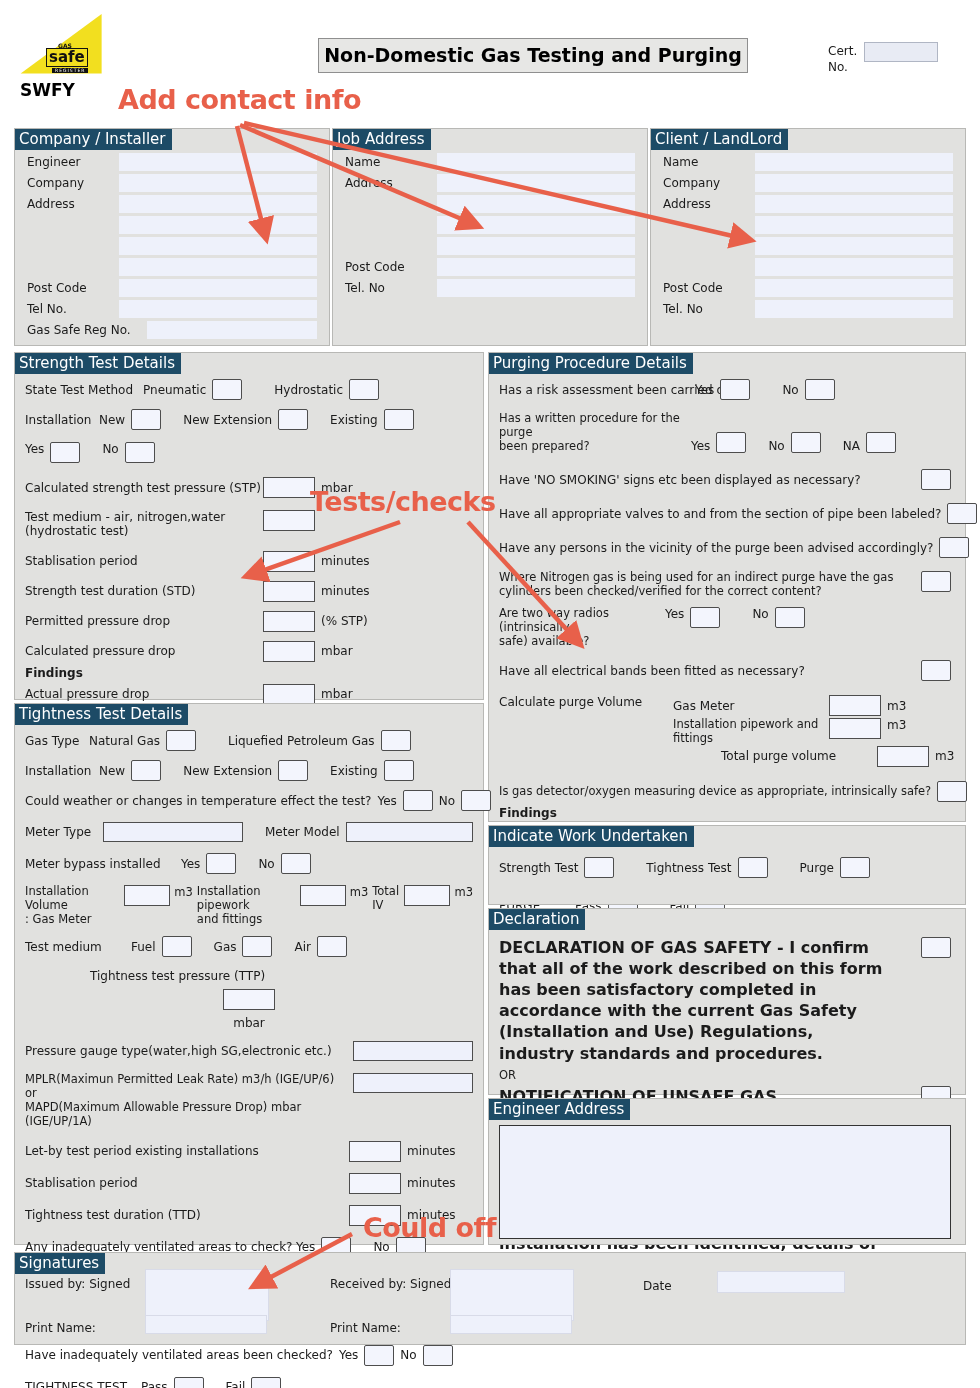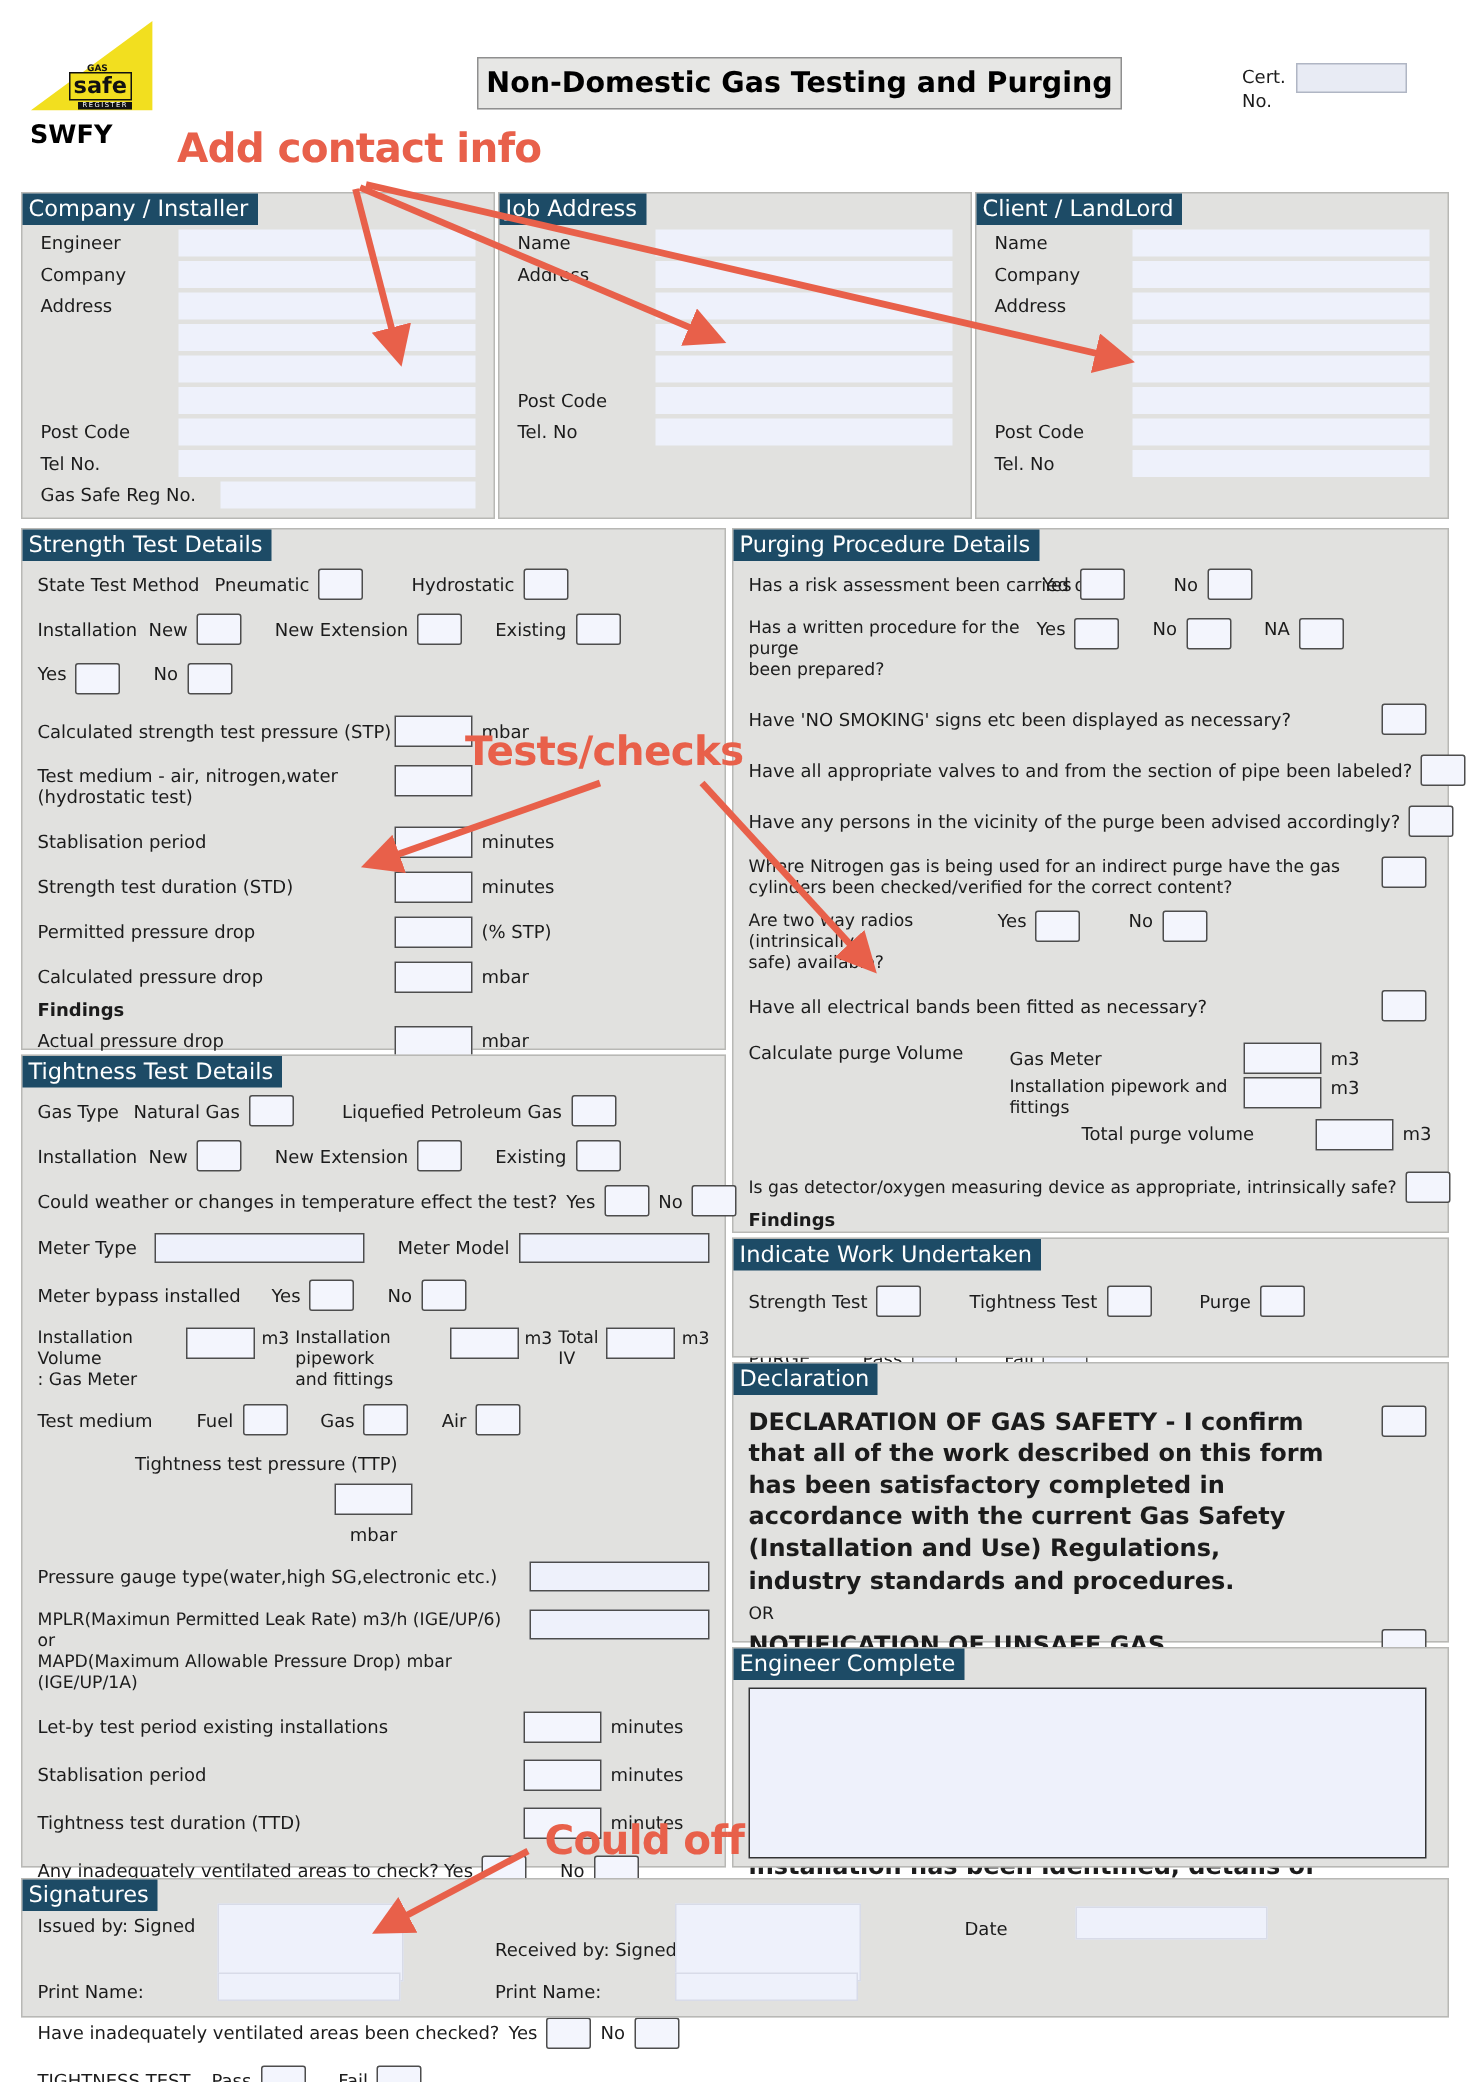--- a/index.html
+++ b/index.html
@@ -255,21 +255,21 @@
 <div class="section" style="left:488px;top:352px;width:478px;height:470px;">
   <div class="sec-h">Purging Procedure Details</div>
   <div class="row" style="margin-top:5px;">
     <span class="lbl" style="width:190px;">Has a risk assessment been carried out?</span>
     <span class="lbl">Yes</span>
     <span class="cb"></span>
     <span class="gap20"></span>
     <span class="lbl">No</span>
     <span class="cb"></span>
   </div>
-  <div class="row top" style="margin-top:12px;">
+  <div class="row top" style="margin-top:12px;align-items:flex-end;">
     <span class="lbl2 fs11" style="width:186px;">
       <span>Has a written procedure for the purge</span><br>
       <span>been prepared?</span>
     </span>
     <span class="lbl">Yes</span>
     <span class="cb"></span>
     <span class="gap10"></span>
     <span class="lbl">No</span>
     <span class="cb"></span>
     <span class="gap10"></span>
@@ -531,31 +531,31 @@
   <div class="row" style="margin-top:4px;">
     <span class="lbl fs11">OR</span>
   </div>
   <div class="row top" style="margin-top:4px;">
     <span class="decl-p">NOTIFICATION OF UNSAFE GAS INSTALLATION - I confirm that all of the work described on this form has been satisfactory completed in accordance with the current Gas Safety (Installation and Use) Regulations, industry standards and procedures. However, an unsafe gas installation has been identified, details of which are listed on a separate Warning/Advice Notice.</span>
     <span class="cb mla"></span>
   </div>
 </div>
 
 <div class="section" style="left:488px;top:1098px;width:478px;height:147px;">
-  <div class="sec-h">Engineer Complete</div>
+  <div class="sec-h">Engineer Address</div>
   <div id="comments-box"></div>
 </div>
 
 <div class="section" style="left:14px;top:1252px;width:952px;height:93px;">
   <div class="sec-h">Signatures</div>
   <span class="sig-abs" style="left:10px;top:24px;">Issued by: Signed</span>
   <div class="sigbox" style="left:130px;top:16px;width:122px;height:50px;"></div>
   <span class="sig-abs" style="left:10px;top:68px;">Print Name:</span>
   <div class="sigbox inpb" style="left:130px;top:62px;width:122px;height:19px;background:#eef1fb;"></div>
-  <span class="sig-abs" style="left:315px;top:40px;">Received by: Signed</span>
+  <span class="sig-abs" style="left:315px;top:24px;">Received by: Signed</span>
   <div class="sigbox" style="left:435px;top:16px;width:122px;height:50px;"></div>
   <span class="sig-abs" style="left:315px;top:68px;">Print Name:</span>
   <div class="sigbox inpb" style="left:435px;top:62px;width:122px;height:19px;background:#eef1fb;"></div>
   <span class="sig-abs" style="left:628px;top:26px;">Date</span>
   <div class="sigbox inpb" style="left:702px;top:18px;width:128px;height:22px;background:#eef1fb;"></div>
 </div>
 
 <div class="ann" style="left:118px;top:84px;">Add contact info</div>
 <div class="ann" style="left:310px;top:486px;">Tests/checks</div>
 <div class="ann" style="left:363px;top:1212px;">Could off</div>

